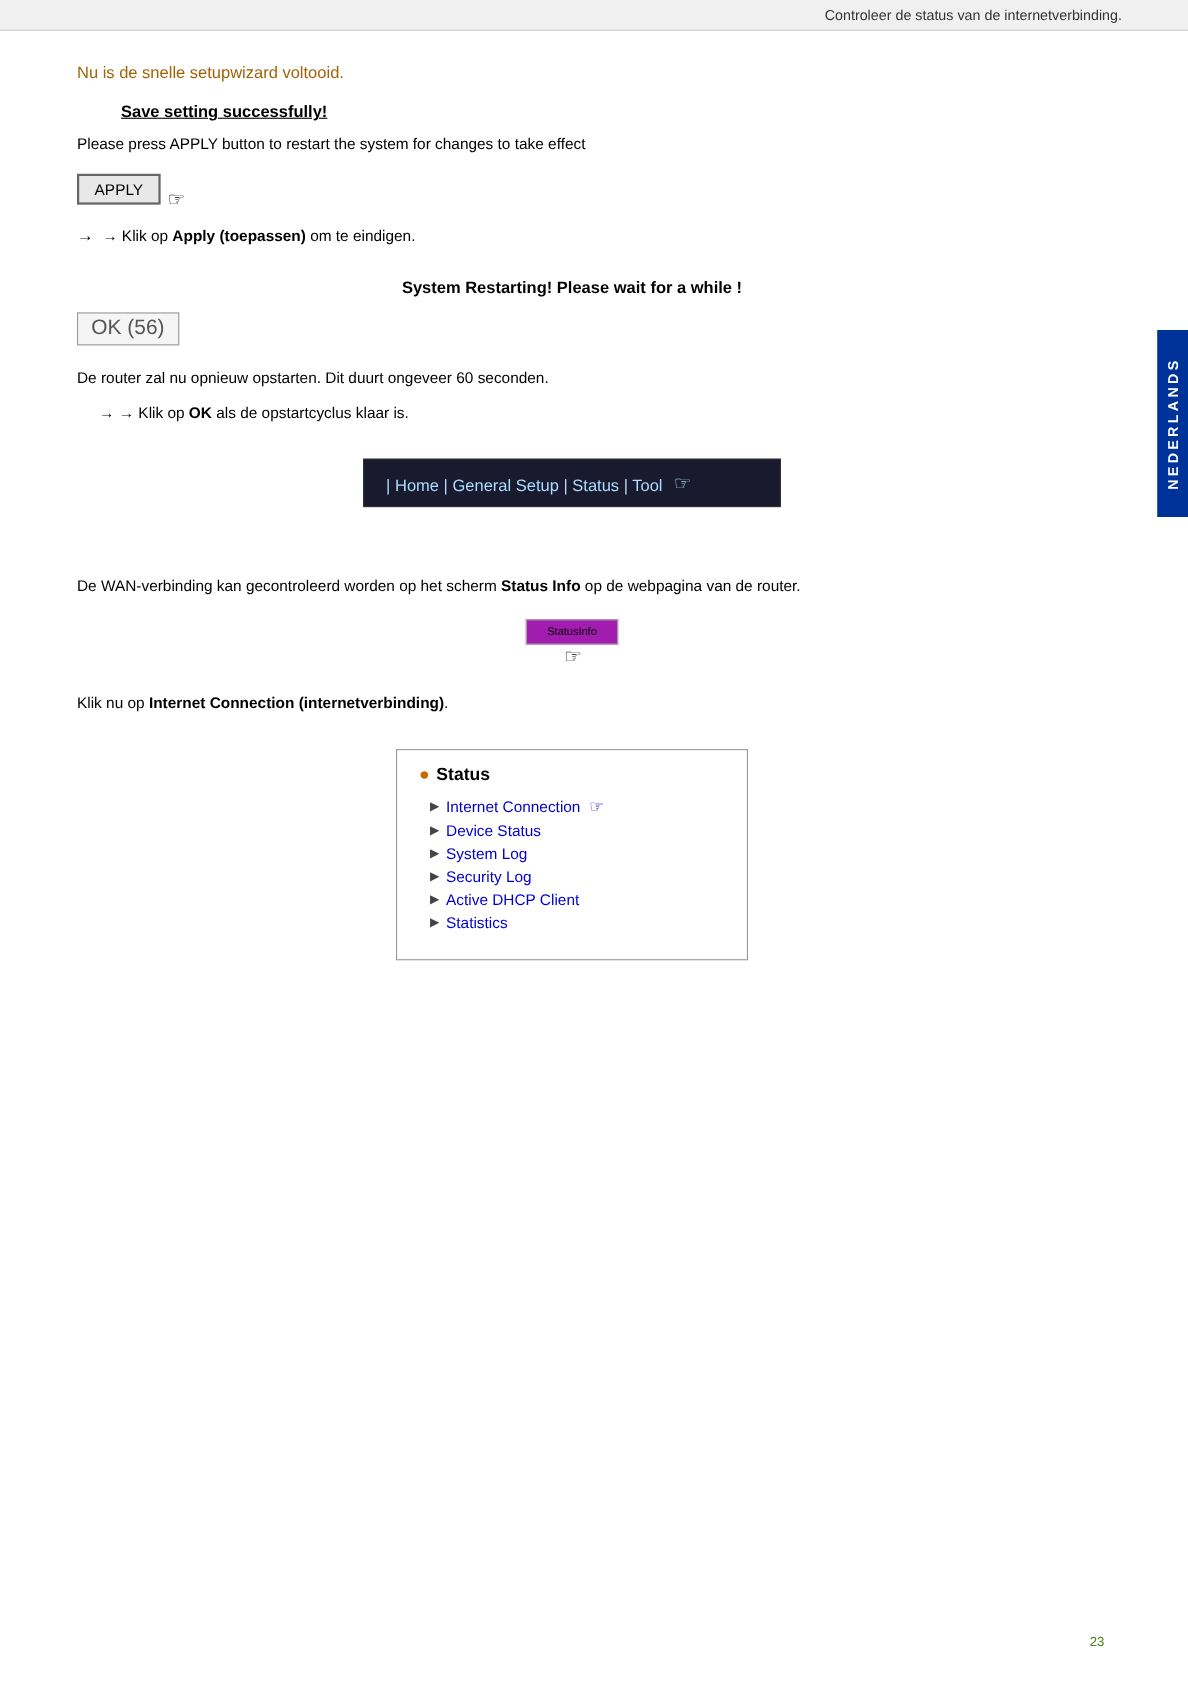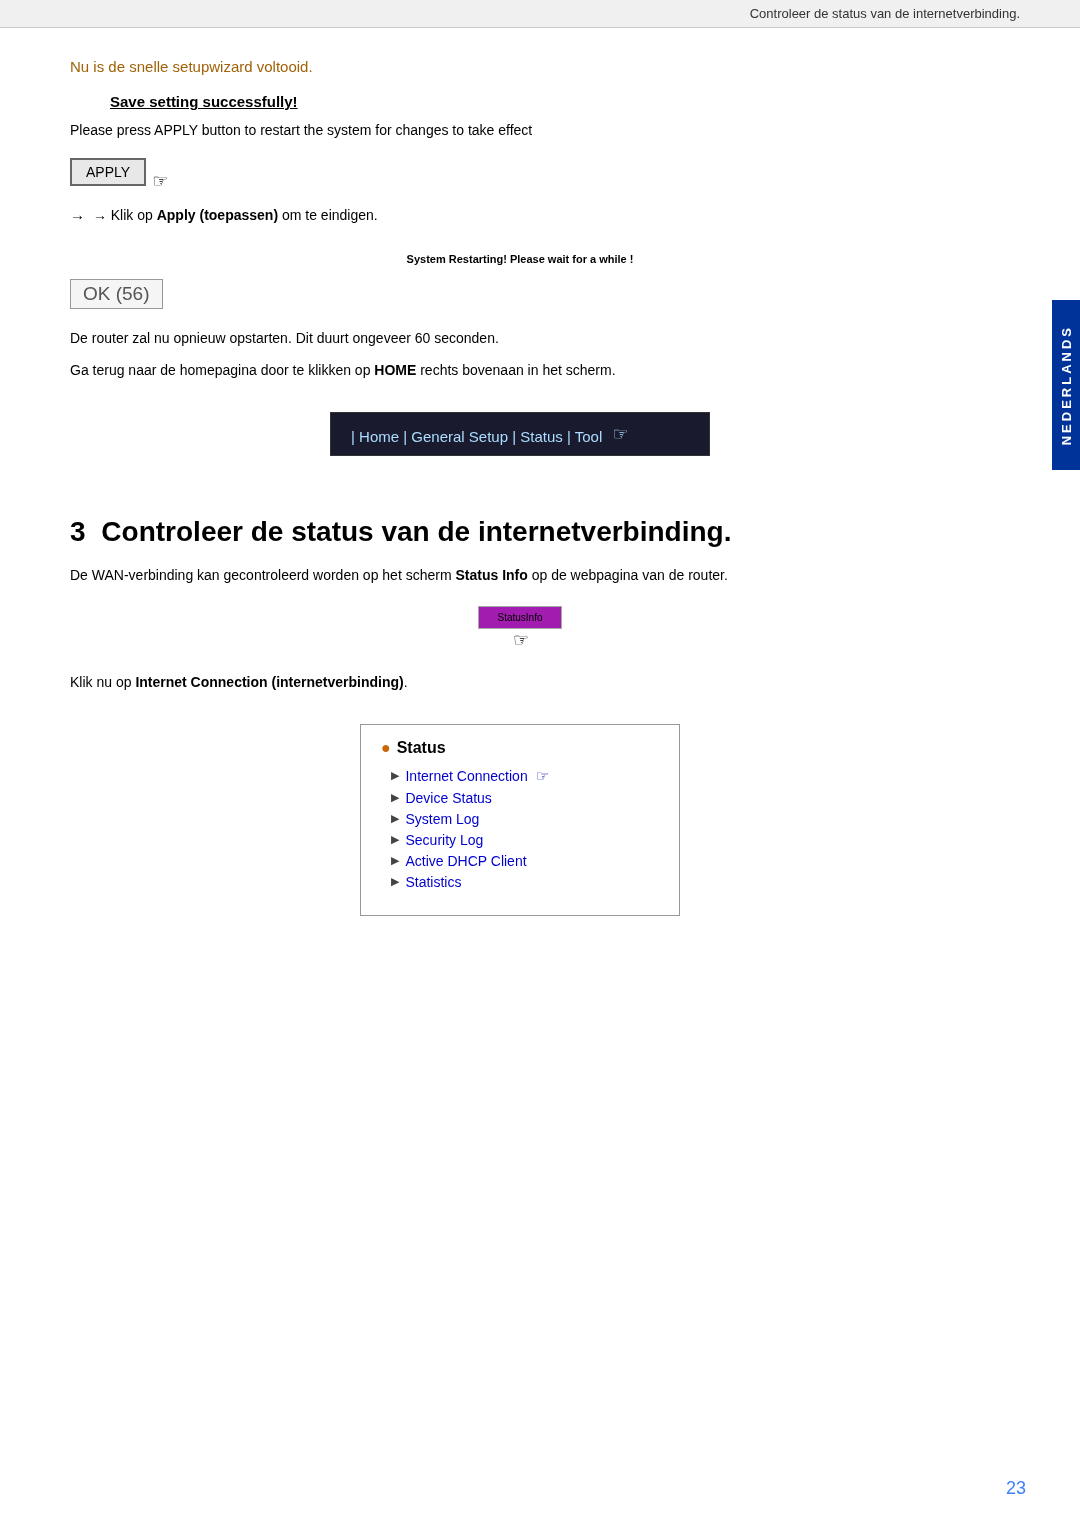--- a/index.html
+++ b/index.html
@@ -88,21 +88,21 @@
       margin-bottom: 30px;
     }
 
     .arrow-instruction .arrow {
       font-size: 15px;
       margin-right: 4px;
     }
 
     .section-heading {
       font-weight: bold;
-      font-size: 11px;
+      font-size: 15px;
       margin-bottom: 14px;
       margin-top: 10px;
       text-align: center;
     }
 
     .ok-button-area {
       margin-bottom: 18px;
     }
 
     .body-text {
@@ -204,23 +204,23 @@
       font-size: 11px;
     }
 
     .status-menu li.active-dhcp {
       color: #0000cc;
     }
 
     .page-number {
       position: absolute;
       bottom: 30px;
-      right: 54px;
-      font-size: 18px;
-      color: #3b82f6;
+      right: 76px;
+      font-size: 12px;
+      color: #4d7c0f;
     }
 
     .button-area {
       margin: 16px 0 10px 0;
     }
 
     .cursor-hand {
       font-size: 18px;
       vertical-align: bottom;
       margin-left: 2px;
@@ -264,37 +264,34 @@
   <div style="text-align:center; margin: 20px 0 12px 0;">
     <p class="section-heading">System Restarting! Please wait for a while !</p>
   </div>
 
   <div class="ok-button-area">
     <button class="button-box-light">OK (56)</button>
   </div>
 
   <p class="body-text">De router zal nu opnieuw opstarten. Dit duurt ongeveer 60 seconden.</p>
 
-
-  <p class="body-text">
-    <span>Ga terug naar de homepagina door te klikken op </span><strong>HOME</strong><span> rechts bovenaan in het scherm.</span>
+  <p class="body-text" style="margin-left:20px;">
+    <span class="arrow">→</span>
+    <span>→ Klik op </span><strong>OK</strong><span> als de opstartcyclus klaar is.</span>
   </p>
+
 
   <div class="centered-block">
     <div class="nav-bar-image">
       <span>| Home | General Setup | Status | Tool</span>
       <span class="cursor-hand" style="margin-left:6px;">☞</span>
     </div>
   </div>
 
   <div class="section-3">
-    <h2 class="section-3-title">
-      <span class="num">3</span>
-      <span>Controleer de status van de internetverbinding.</span>
-    </h2>
 
     <p class="body-text">
       <span>De WAN-verbinding kan gecontroleerd worden op het scherm </span><strong>Status Info</strong><span> op de webpagina van de router.</span>
     </p>
 
     <div class="status-button-area">
       <div style="display:flex; flex-direction:column; align-items:center;">
         <button class="status-button">StatusInfo</button>
         <span class="cursor-hand">☞</span>
       </div>

